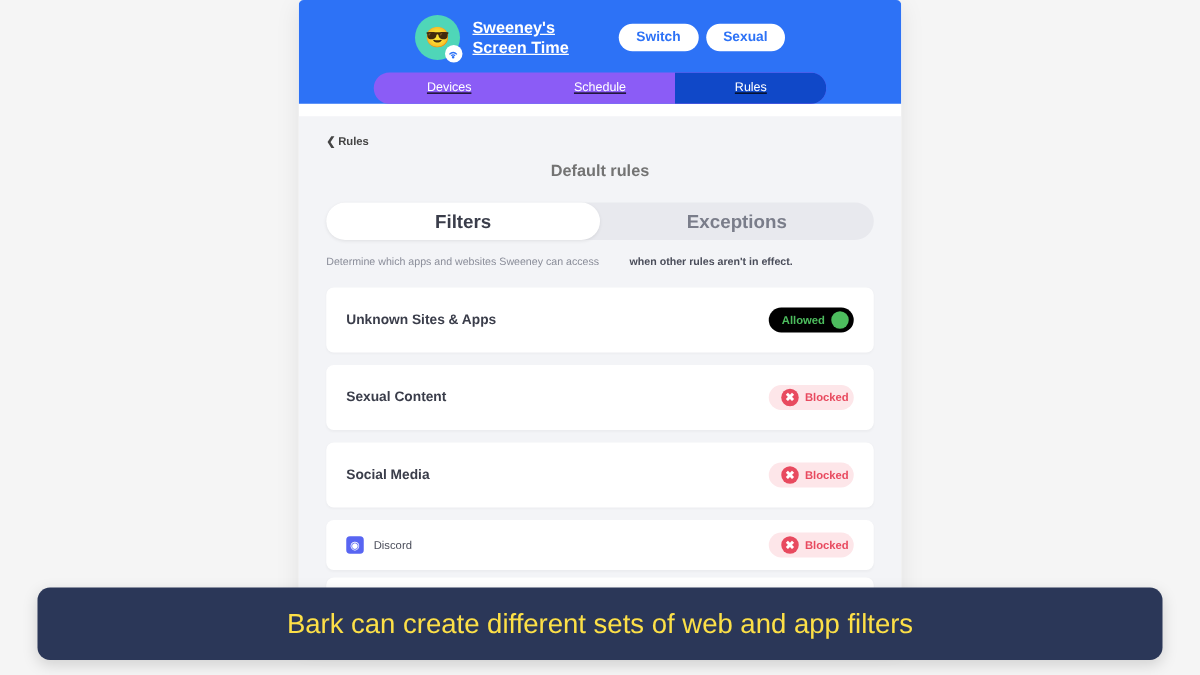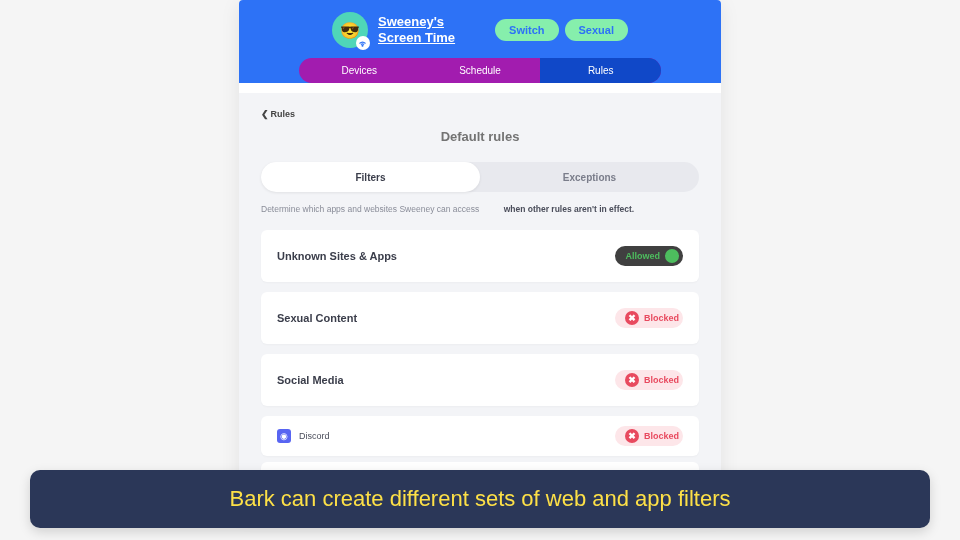--- a/index.html
+++ b/index.html
@@ -59,35 +59,36 @@
   font-weight: 700;
   font-size: 13px;
   line-height: 1.25;
   text-decoration: underline;
 }
 .header-btns {
   display: flex;
   gap: 6px;
 }
 .pill-btn {
-  background: #86efac;
+  background: #ffffff;
   border: none;
   border-radius: 14px;
   padding: 5px 14px;
   font-size: 11px;
   font-weight: 700;
   color: #2d72f6;
   cursor: pointer;
 }
 .tabs {
   display: flex;
-  background: #a21caf;
+  background: #8b5cf6;
   border-radius: 18px;
   margin: 0 60px 10px;
   overflow: hidden;
+  text-decoration: underline;
 }
 .tab {
   flex: 1;
   text-align: center;
   padding: 7px 0;
   font-size: 10px;
   color: #fff;
   cursor: pointer;
 }
 .tab.active {
@@ -118,21 +119,21 @@
 .sub-tabs {
   display: flex;
   background: #e8e9ee;
   border-radius: 20px;
   height: 30px;
   margin-bottom: 12px;
 }
 .sub-tab {
   flex: 1;
   text-align: center;
-  font-size: 10px;
+  font-size: 15px;
   font-weight: 700;
   color: #7a7d8a;
   display: flex;
   align-items: center;
   justify-content: center;
   cursor: pointer;
 }
 .sub-tab.active {
   background: #fff;
   border-radius: 20px;
@@ -163,21 +164,21 @@
 }
 .status-pill {
   display: inline-flex;
   align-items: center;
   gap: 5px;
   border-radius: 12px;
   padding: 3px 4px 3px 10px;
   font-size: 9px;
   font-weight: 600;
 }
-.status-pill.allowed { background: #404040; color: #4dbd5e; }
+.status-pill.allowed { background: #000000; color: #4dbd5e; }
 .status-pill.blocked { background: #fde6e9; color: #e84a5f; }
 .status-dot {
   width: 14px; height: 14px;
   border-radius: 50%;
 }
 .status-pill.allowed .status-dot { background: #4dbd5e; }
 .status-pill.blocked .status-dot {
   background: #e84a5f;
   display: flex; align-items: center; justify-content: center;
   color: #fff; font-size: 9px; font-weight: 700;

